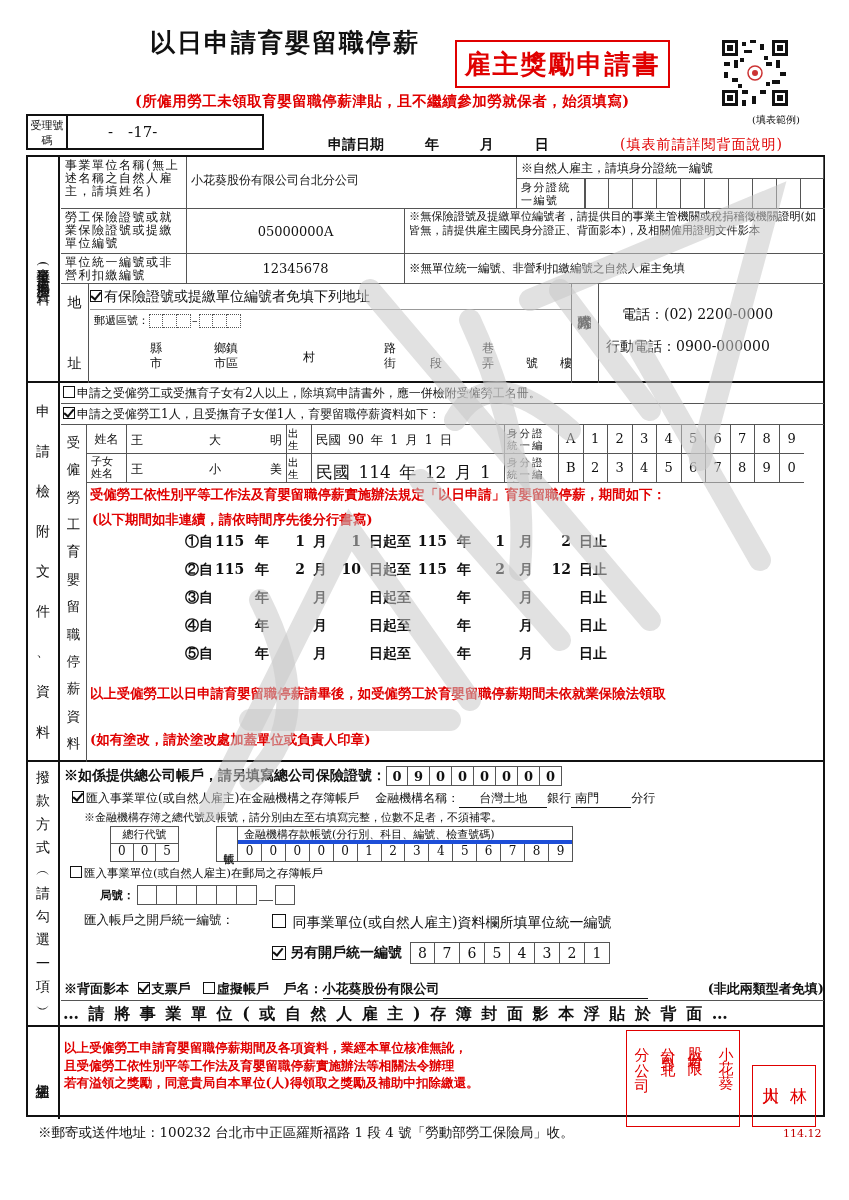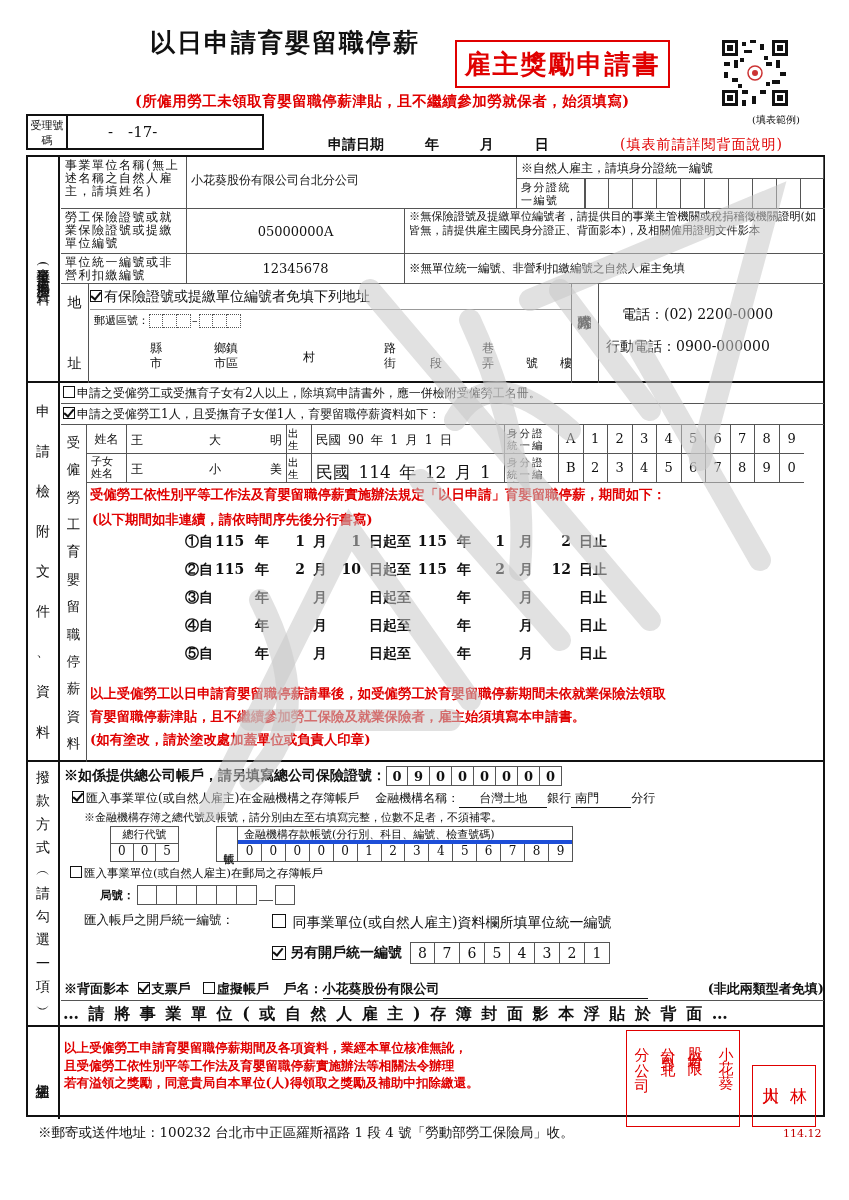--- a/index.html
+++ b/index.html
@@ -290,21 +290,20 @@
         <span style="left:0">⑤自</span>
         <span style="left:70px">年</span>
         <span style="left:128px">月</span>
         <span style="left:184px">日起至</span>
         <span style="left:272px">年</span>
         <span style="left:334px">月</span>
         <span style="left:394px">日止</span>
       </div>
     </div>
     <div style="position:absolute;left:62px;top:302px;font-size:13.4px;font-weight:bold;color:#e00000;white-space:nowrap;">以上受僱勞工以日申請育嬰留職停薪請畢後，如受僱勞工於育嬰留職停薪期間未依就業保險法領取</div>
-    <div style="position:absolute;left:62px;top:325px;font-size:13.4px;font-weight:bold;color:#e00000;">育嬰留職停薪津貼，且不繼續參加勞工保險及就業保險者，雇主始須填寫本申請書。</div>
     <div style="position:absolute;left:62px;top:348px;font-size:13.4px;font-weight:bold;color:#e00000;">(如有塗改，請於塗改處加蓋單位或負責人印章)</div>
   </div>
 
   <div class="sec" style="top:605px;height:265px;border-bottom:2.5px solid #111;">
     <div class="side" style="padding:4px 0;">
       <span>撥</span>
         <span>款</span>
         <span>方</span>
         <span>式</span>
         <span>︵</span>

